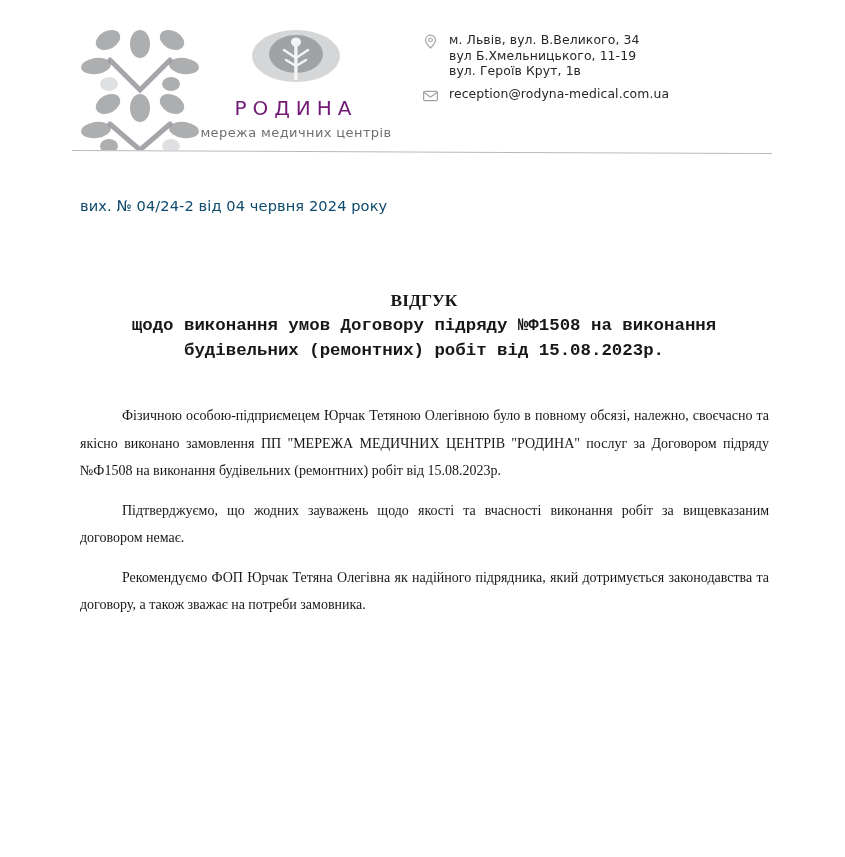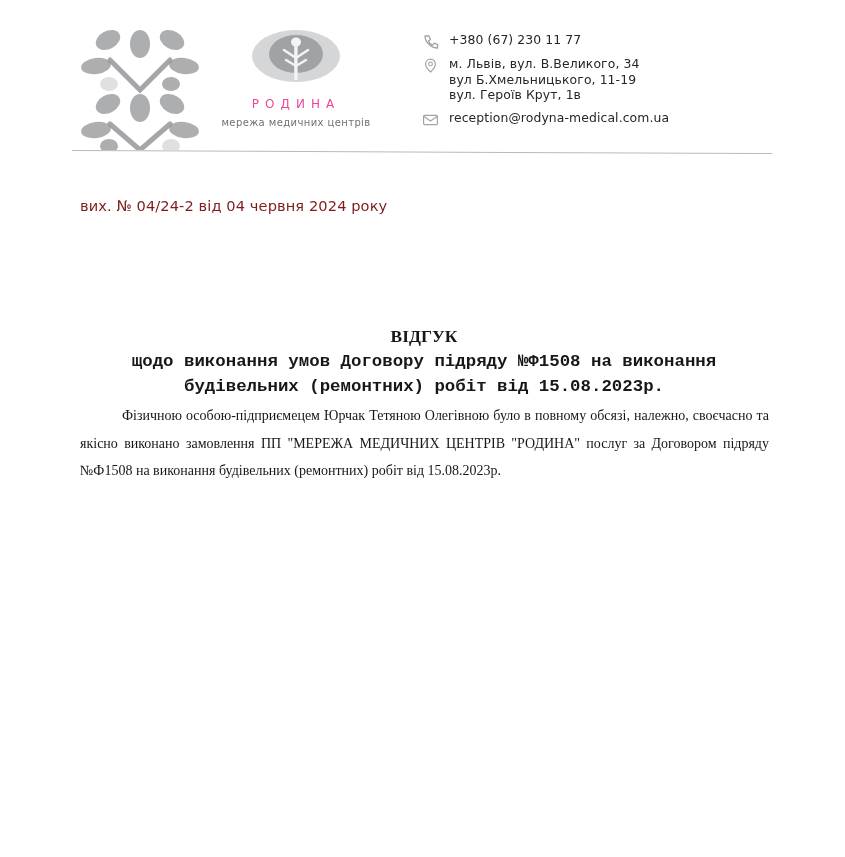--- a/index.html
+++ b/index.html
@@ -41,30 +41,30 @@
     text-align: center;
   }
   .brand-emblem {
     width: 92px;
     height: 62px;
     margin: 0 auto 8px auto;
     display: block;
   }
   .brand-name {
     font-family: "DejaVu Sans", sans-serif;
-    font-size: 12px;
+    font-size: 20px;
     letter-spacing: 6px;
-    color: #ec4899;
+    color: #701a75;
     font-weight: 400;
     line-height: 1;
     white-space: nowrap;
   }
   .brand-tagline {
     font-family: "DejaVu Sans", sans-serif;
-    font-size: 10px;
+    font-size: 13px;
     letter-spacing: .4px;
     color: #6f7072;
     margin-top: 7px;
     white-space: nowrap;
   }
 
   .contacts {
     position: absolute;
     left: 422px;
     top: 32px;
@@ -104,36 +104,36 @@
     transform-origin: left center;
   }
 
   
   .outgoing-ref {
     position: absolute;
     left: 80px;
     top: 197px;
     font-family: "DejaVu Sans", sans-serif;
     font-size: 14.6px;
-    color: #7f1d1d;
+    color: #0c4a6e;
     letter-spacing: .1px;
   }
 
   
   .doc-title-block {
     position: absolute;
     left: 80px;
     top: 288px;
     width: 688px;
     text-align: center;
     font-weight: bold;
     font-size: 17.4px;
     line-height: 25px;
   }
-  .doc-title-main { display: block; margin-top: 36px; }
+  .doc-title-main { display: block; }
   .doc-title-sub  { display: block; font-family: Liberation Mono, monospace; }
 
   
   .body-copy {
     position: absolute;
     left: 80px;
     top: 402px;
     width: 689px;
   }
   .para {
@@ -196,28 +196,20 @@
         <path d="M46 30 L34 22 M46 30 L58 22 M46 38 L36 32 M46 38 L56 32" stroke="#f4f4f5" stroke-width="2.4" fill="none" stroke-linecap="round"></path>
         <ellipse cx="46" cy="14" rx="5" ry="4.5" fill="#f4f4f5"></ellipse>
       </svg>
     </div>
     <div class="brand-name">РОДИНА</div>
     <div class="brand-tagline">мережа медичних центрів</div>
   </div>
 
   <div class="contacts">
 
-    <div class="contact-row">
-      <span class="contact-ico">
-        <svg viewBox="0 0 17 15" width="17" height="15" aria-hidden="true">
-          <path d="M3 2 L7 2 L8.4 5.4 L6.4 7 C7.2 9 8.6 10.4 10.6 11.2 L12.2 9.2 L15.6 10.6 L15.6 14 C9 14 3 8 3 2 Z" fill="none" stroke="#4a4a4e" stroke-width="1.3" stroke-linejoin="round"></path>
-        </svg>
-      </span>
-      <span class="contact-text">+380 (67) 230 11 77</span>
-    </div>
 
     <div class="contact-row">
       <span class="contact-ico">
         <svg viewBox="0 0 17 15" width="17" height="15" aria-hidden="true">
           <path d="M8.5 1.2 C5.7 1.2 3.6 3.3 3.6 6 C3.6 9.4 8.5 14 8.5 14 C8.5 14 13.4 9.4 13.4 6 C13.4 3.3 11.3 1.2 8.5 1.2 Z" fill="none" stroke="#4a4a4e" stroke-width="1.25"></path>
           <circle cx="8.5" cy="5.9" r="1.9" fill="none" stroke="#4a4a4e" stroke-width="1.1"></circle>
         </svg>
       </span>
       <span class="contact-text">м. Львів, вул. В.Великого, 34
 вул Б.Хмельницького, 11-19
@@ -242,20 +234,22 @@
 
 <div class="outgoing-ref">вих. № 04/24-2 від 04 червня 2024 року</div>
 
 <div class="doc-title-block">
   <span class="doc-title-main">ВІДГУК</span>
   <span class="doc-title-sub">щодо виконання умов Договору підряду №Ф1508 на виконання будівельних (ремонтних) робіт від 15.08.2023р.</span>
 </div>
 
 <div class="body-copy">
   <p class="para">Фізичною особою-підприємецем Юрчак Тетяною Олегівною було в повному обсязі, належно, своєчасно та якісно виконано замовлення ПП "МЕРЕЖА МЕДИЧНИХ ЦЕНТРІВ "РОДИНА" послуг за Договором підряду №Ф1508 на виконання будівельних (ремонтних) робіт від 15.08.2023р.</p>
+  <p class="para">Підтверджуємо, що жодних зауважень щодо якості та вчасності виконання робіт за вищевказаним договором немає.</p>
+  <p class="para">Рекомендуємо ФОП Юрчак Тетяна Олегівна як надійного підрядника, який дотримується законодавства та договору, а також зважає на потреби замовника.</p>
 </div>
 
 <div class="signature-area">
 
   
   
   
 
   
 </div>

